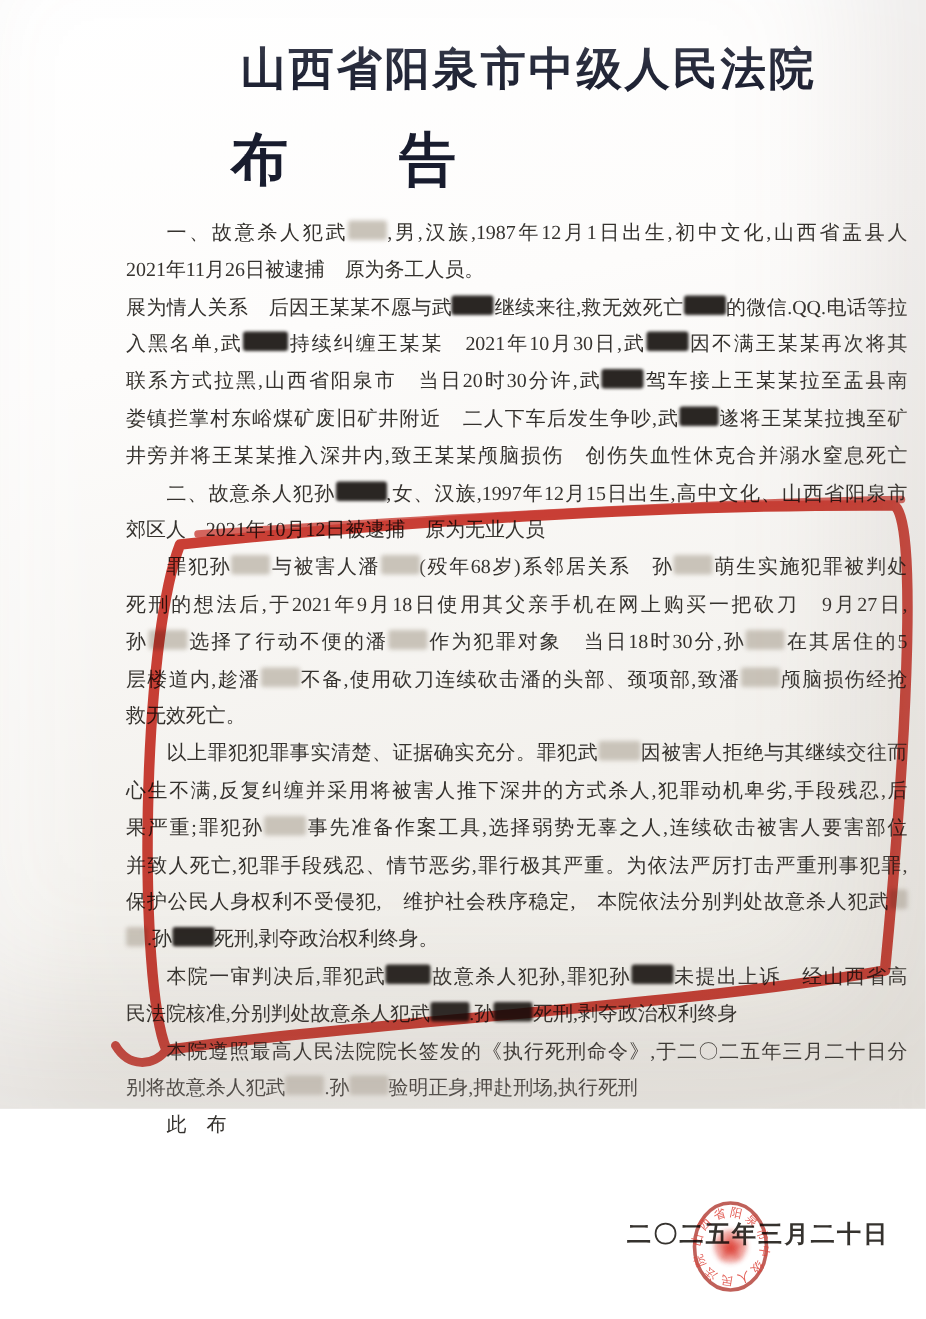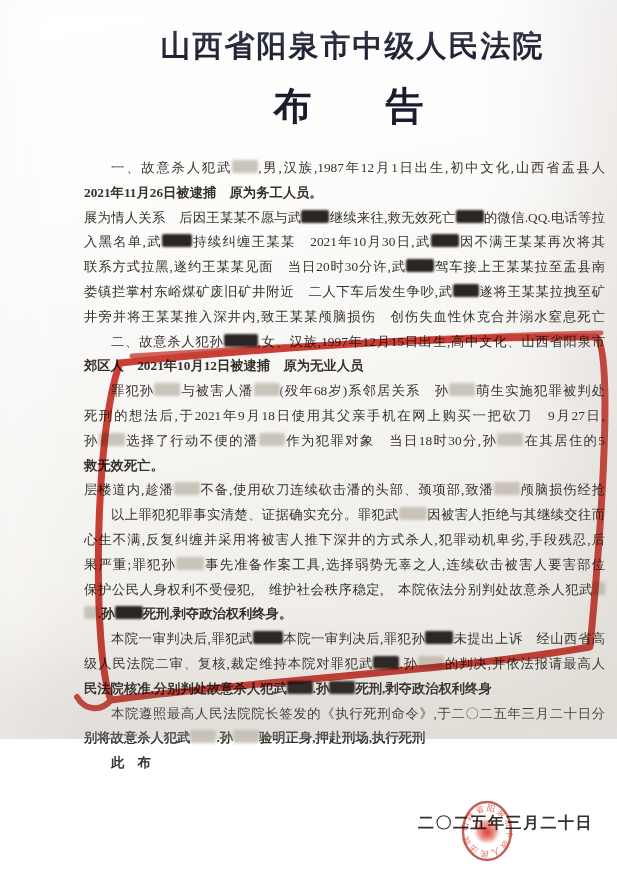--- a/index.html
+++ b/index.html
@@ -13,30 +13,30 @@
     position:absolute;inset:0;pointer-events:none;z-index:5;
     box-shadow:inset -45px -70px 90px rgba(120,112,100,.13), inset 30px 10px 60px rgba(255,255,255,.55);
   }
   .content{position:absolute;inset:0;filter:blur(.35px);z-index:1;}
   .court-name{
     margin:0;padding:26px 0 0 88px;text-align:center;
     font-family:"Liberation Sans","DejaVu Sans",sans-serif;
     font-weight:700;font-size:30px;letter-spacing:2px;color:var(--title-ink,#181c2e);
   }
   .notice-title{
-    margin:0;padding:14px 0 0 80px;text-align:center;
+    margin:0;padding:14px 0 0 80px;
     font-family:"Liberation Sans","DejaVu Sans",sans-serif;
     font-weight:700;font-size:38px;letter-spacing:74px;text-indent:74px;color:var(--title-ink,#181c2e);
   }
   .body-text{
-    margin-top:24px;padding:0 12px 0 84px;
+    margin-top:11px;padding:0 12px 0 84px;
     font-size:13.3px;line-height:24.8px;color:var(--body-ink,#35322e);
   }
   .line{text-align:justify;text-align-last:justify;}
-  .line.no-just{text-align:center;text-align-last:left;font-weight:bold;}
+  .line.no-just{text-align:center;text-align-last:left;}
   .line.indent{padding-left:27px;}
   .redact{display:inline-block;height:13px;border-radius:2px;vertical-align:-1px;}
   .redact.d{background:#2a2623;filter:blur(1.1px);}
   .redact.l{background:#c9c3b9;filter:blur(1.4px);}
   .date-line{
     position:absolute;left:418px;top:813px;z-index:2;
     font-size:16px;font-weight:700;letter-spacing:1.5px;color:var(--body-ink,#35322e);text-align:center;
   }
   .seal-svg{position:absolute;left:442px;top:778px;z-index:3;mix-blend-mode:multiply;opacity:.92;}
   .annotation-svg{position:absolute;left:0;top:0;z-index:4;mix-blend-mode:multiply;opacity:.88;pointer-events:none;}
@@ -46,37 +46,37 @@
 
 <div class="paper">
   <div class="content">
     <h1 class="court-name">山西省阳泉市中级人民法院</h1>
     <h2 class="notice-title">布告</h2>
     <div class="body-text">
         <div class="line indent"><span>一、故意杀人犯武</span><span class="redact l" style="width: 26px;"></span><span>,男,汉族,1987年12月1日出生,初中文化,山西省盂县人</span></div>
         <div class="line no-just"><span>2021年11月26日被逮捕　原为务工人员。</span></div>
         <div class="line"><span>展为情人关系　后因王某某不愿与武</span><span class="redact d" style="width: 28px;"></span><span>继续来往,救无效死亡</span><span class="redact d" style="width: 28px;"></span><span>的微信.QQ.电话等拉</span></div>
         <div class="line"><span>入黑名单,武</span><span class="redact d" style="width: 30px;"></span><span>持续纠缠王某某　2021年10月30日,武</span><span class="redact d" style="width: 28px;"></span><span>因不满王某某再次将其</span></div>
-        <div class="line"><span>联系方式拉黑,遂约王某某见面　当日20时30分许,武</span><span class="redact d" style="width: 28px;"></span><span>驾车接上王某某拉至盂县南</span></div>
+        <div class="line"><span>联系方式拉黑,山西省阳泉市　当日20时30分许,武</span><span class="redact d" style="width: 28px;"></span><span>驾车接上王某某拉至盂县南</span></div>
         <div class="line"><span>娄镇拦掌村东峪煤矿废旧矿井附近　二人下车后发生争吵,武</span><span class="redact d" style="width: 26px;"></span><span>遂将王某某拉拽至矿</span></div>
         <div class="line"><span>井旁并将王某某推入深井内,致王某某颅脑损伤　创伤失血性休克合并溺水窒息死亡</span></div>
         <div class="line indent"><span>二、故意杀人犯孙</span><span class="redact d" style="width: 34px;"></span><span>,女、汉族,1997年12月15日出生,高中文化、山西省阳泉市</span></div>
         <div class="line no-just"><span>郊区人　2021年10月12日被逮捕　原为无业人员</span></div>
         <div class="line indent"><span>罪犯孙</span><span class="redact l" style="width: 26px;"></span><span>与被害人潘</span><span class="redact l" style="width: 26px;"></span><span>(殁年68岁)系邻居关系　孙</span><span class="redact l" style="width: 26px;"></span><span>萌生实施犯罪被判处</span></div>
         <div class="line"><span>死刑的想法后,于2021年9月18日使用其父亲手机在网上购买一把砍刀　9月27日,</span></div>
         <div class="line"><span>孙</span><span class="redact l" style="width: 26px;"></span><span>选择了行动不便的潘</span><span class="redact l" style="width: 26px;"></span><span>作为犯罪对象　当日18时30分,孙</span><span class="redact l" style="width: 26px;"></span><span>在其居住的5</span></div>
+        <div class="line"><span>层楼道内,趁潘</span><span class="redact l" style="width: 26px;"></span><span>不备,使用砍刀连续砍击潘的头部、颈项部,致潘</span><span class="redact l" style="width: 26px;"></span><span>颅脑损伤经抢</span></div>
         <div class="line no-just"><span>救无效死亡。</span></div>
-        <div class="line"><span>层楼道内,趁潘</span><span class="redact l" style="width: 26px;"></span><span>不备,使用砍刀连续砍击潘的头部、颈项部,致潘</span><span class="redact l" style="width: 26px;"></span><span>颅脑损伤经抢</span></div>
         <div class="line indent"><span>以上罪犯犯罪事实清楚、证据确实充分。罪犯武</span><span class="redact l" style="width: 28px;"></span><span>因被害人拒绝与其继续交往而</span></div>
         <div class="line"><span>心生不满,反复纠缠并采用将被害人推下深井的方式杀人,犯罪动机卑劣,手段残忍,后</span></div>
         <div class="line"><span>果严重;罪犯孙</span><span class="redact l" style="width: 28px;"></span><span>事先准备作案工具,选择弱势无辜之人,连续砍击被害人要害部位</span></div>
+        <div class="line"><span>并致人死亡,犯罪手段残忍、情节恶劣,罪行极其严重。为依法严厉打击严重刑事犯罪,</span></div>
         <div class="line"><span>保护公民人身权利不受侵犯,　维护社会秩序稳定,　本院依法分别判处故意杀人犯武</span><span class="redact l" style="width: 12px;"></span></div>
         <div class="line no-just"><span class="redact l" style="width: 14px;"></span><span>.孙</span><span class="redact d" style="width: 28px;"></span><span>死刑,剥夺政治权利终身。</span></div>
-        <div class="line indent"><span>本院一审判决后,罪犯武</span><span class="redact d" style="width: 30px;"></span><span>本院一审判决后,罪犯孙</span><span class="redact d" style="width: 28px;"></span><span>未提出上诉　经山西省高</span></div>
-        <div class="line"><span>级人民法院二审、复核,裁定维持本院对罪犯武</span><span class="redact d" style="width: 26px;"></span><span>.孙</span><span class="redact l" style="width: 26px;"></span><span>的判决,并依法报请最高人</span></div>
+        <div class="line indent"><span>本院一审判决后,罪犯武</span><span class="redact d" style="width: 30px;"></span><span>故意杀人犯孙,罪犯孙</span><span class="redact d" style="width: 28px;"></span><span>未提出上诉　经山西省高</span></div>
         <div class="line no-just"><span>民法院核准,分别判处故意杀人犯武</span><span class="redact d" style="width: 26px;"></span><span>.孙</span><span class="redact d" style="width: 26px;"></span><span>死刑,剥夺政治权利终身</span></div>
         <div class="line indent"><span>本院遵照最高人民法院院长签发的《执行死刑命令》,于二〇二五年三月二十日分</span></div>
         <div class="line no-just"><span>别将故意杀人犯武</span><span class="redact l" style="width: 26px;"></span><span>.孙</span><span class="redact l" style="width: 26px;"></span><span>验明正身,押赴刑场,执行死刑</span></div>
         <div class="line indent no-just"><span>此　布</span></div>
       </div>
     <div class="date-line">二〇二五年三月二十日</div>
   </div>
 
   <svg class="seal-svg" width="90" height="106" viewBox="0 0 90 106">
     <defs>

